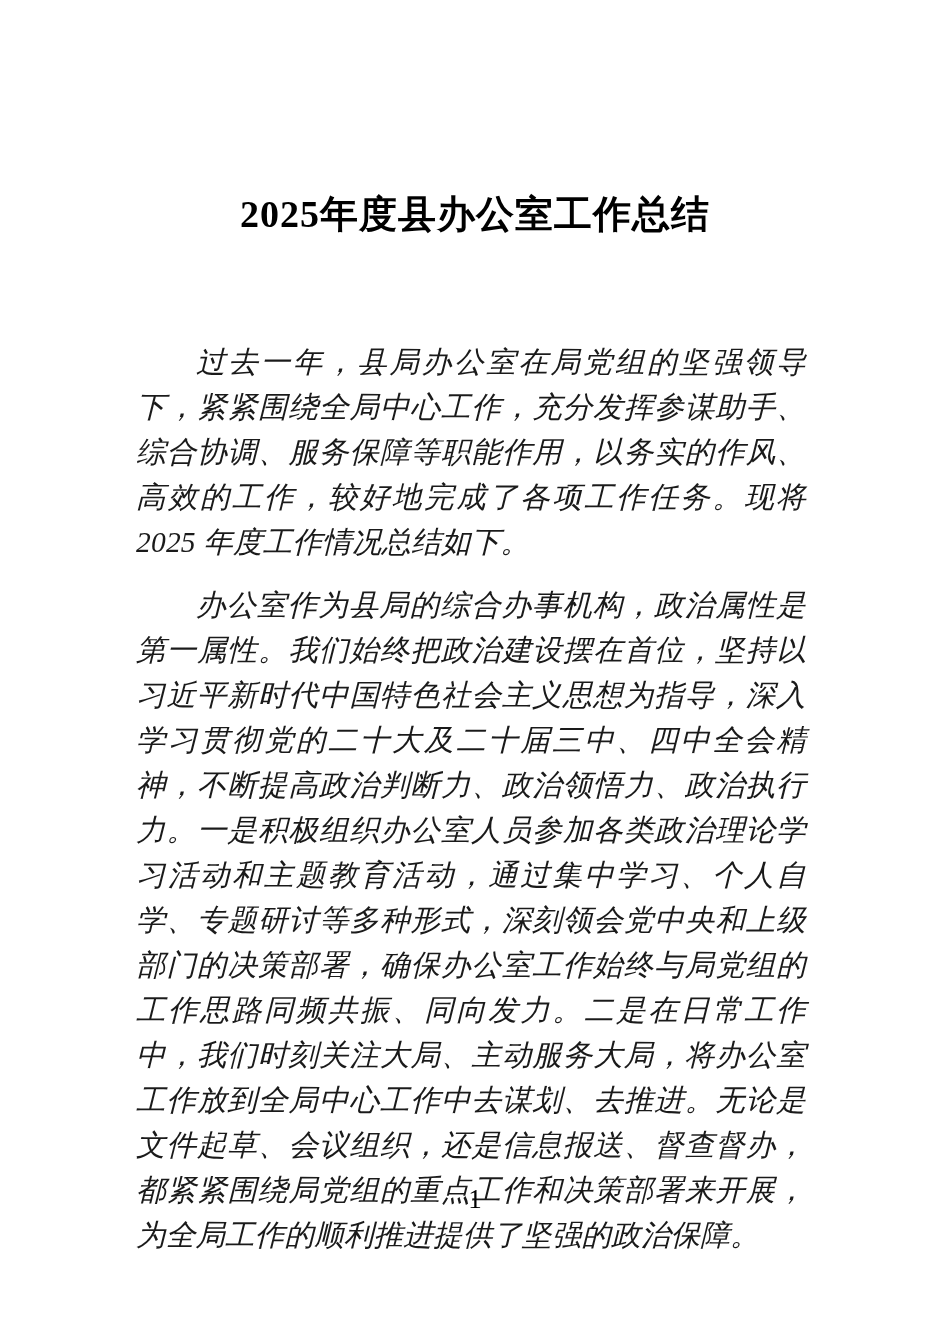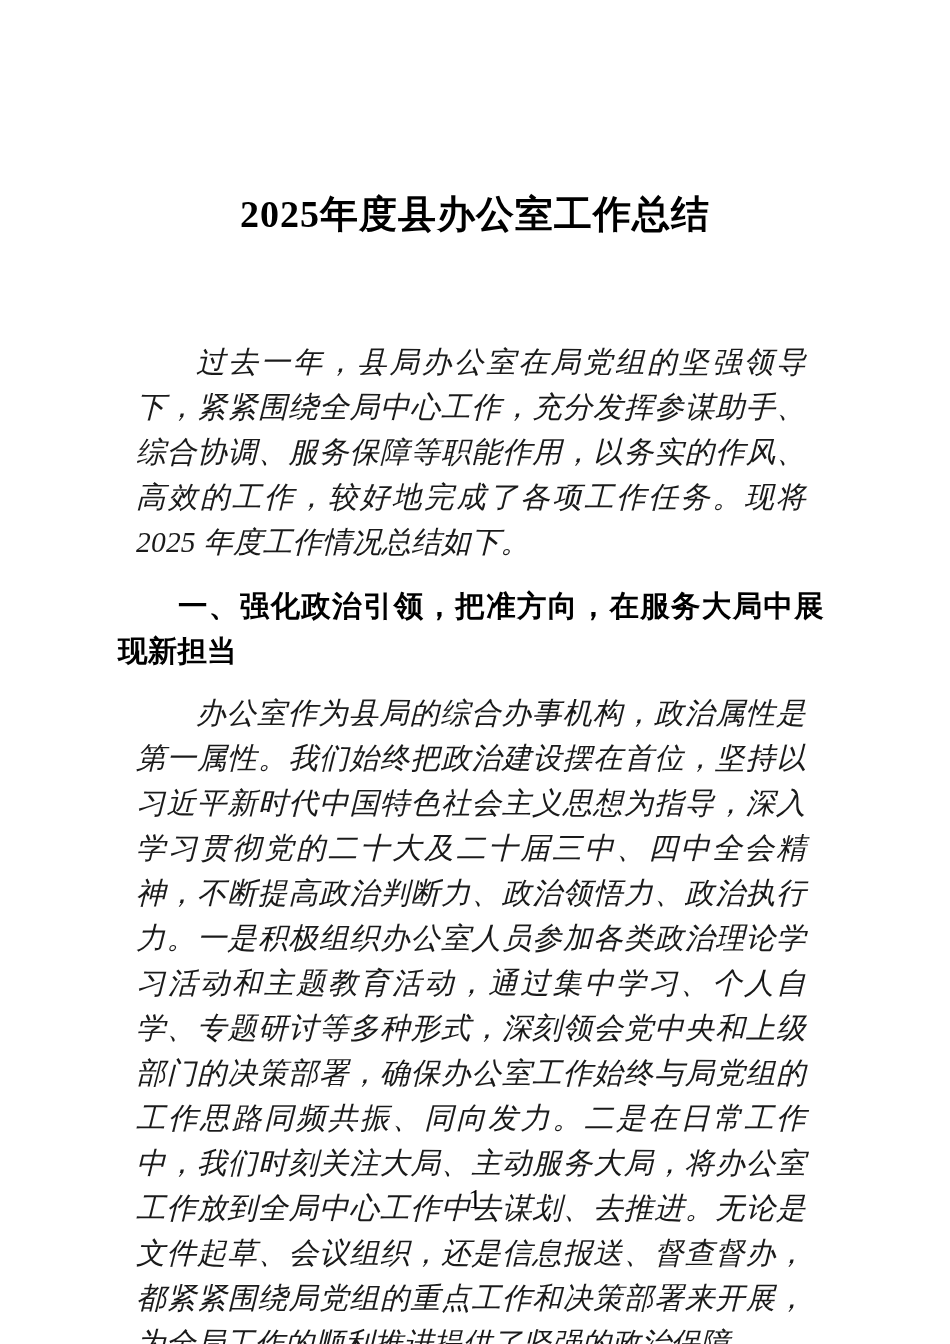--- a/index.html
+++ b/index.html
@@ -83,21 +83,20 @@
 <body>
 
 <div class="page">
 
   <div class="doc-title">2025年度县办公室工作总结</div>
 
   <div class="body-block">
 
     <p class="para">过去一年，县局办公室在局党组的坚强领导下，紧紧围绕全局中心工作，充分发挥参谋助手、综合协调、服务保障等职能作用，以务实的作风、高效的工作，较好地完成了各项工作任务。现将 2025 年度工作情况总结如下。</p>
 
-    <p class="heading">一、强化政治引领，把准方向，在服务大局中展现新担当</p>
 
     <p class="para">办公室作为县局的综合办事机构，政治属性是第一属性。我们始终把政治建设摆在首位，坚持以习近平新时代中国特色社会主义思想为指导，深入学习贯彻党的二十大及二十届三中、四中全会精神，不断提高政治判断力、政治领悟力、政治执行力。一是积极组织办公室人员参加各类政治理论学习活动和主题教育活动，通过集中学习、个人自学、专题研讨等多种形式，深刻领会党中央和上级部门的决策部署，确保办公室工作始终与局党组的工作思路同频共振、同向发力。二是在日常工作中，我们时刻关注大局、主动服务大局，将办公室工作放到全局中心工作中去谋划、去推进。无论是文件起草、会议组织，还是信息报送、督查督办，都紧紧围绕局党组的重点工作和决策部署来开展，为全局工作的顺利推进提供了坚强的政治保障。</p>
 
   </div>
 
   <div class="page-number">1</div>
 
 </div>
 
 </body></html>

